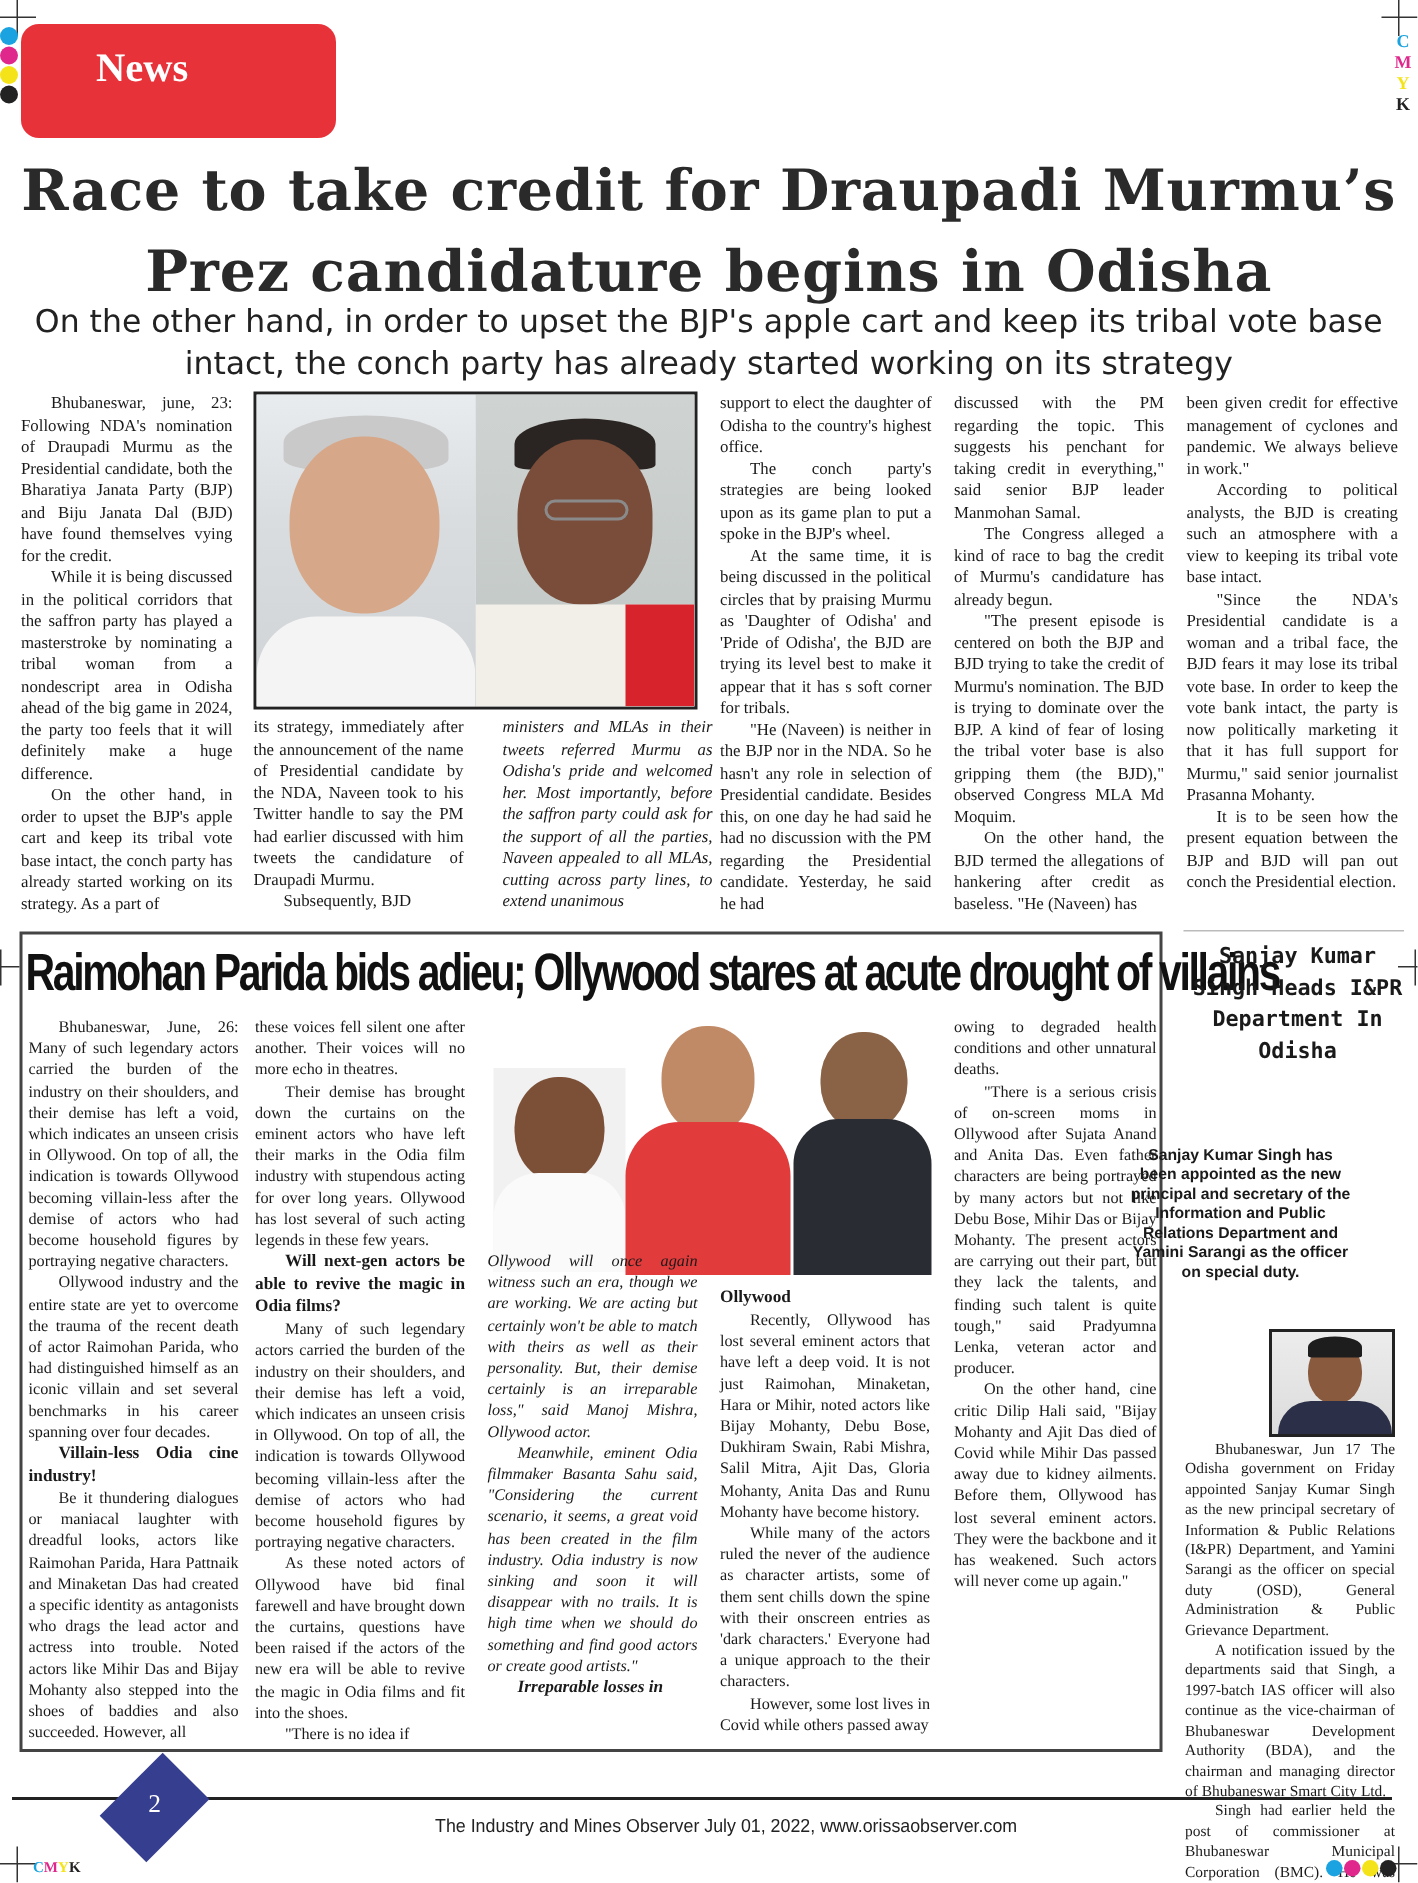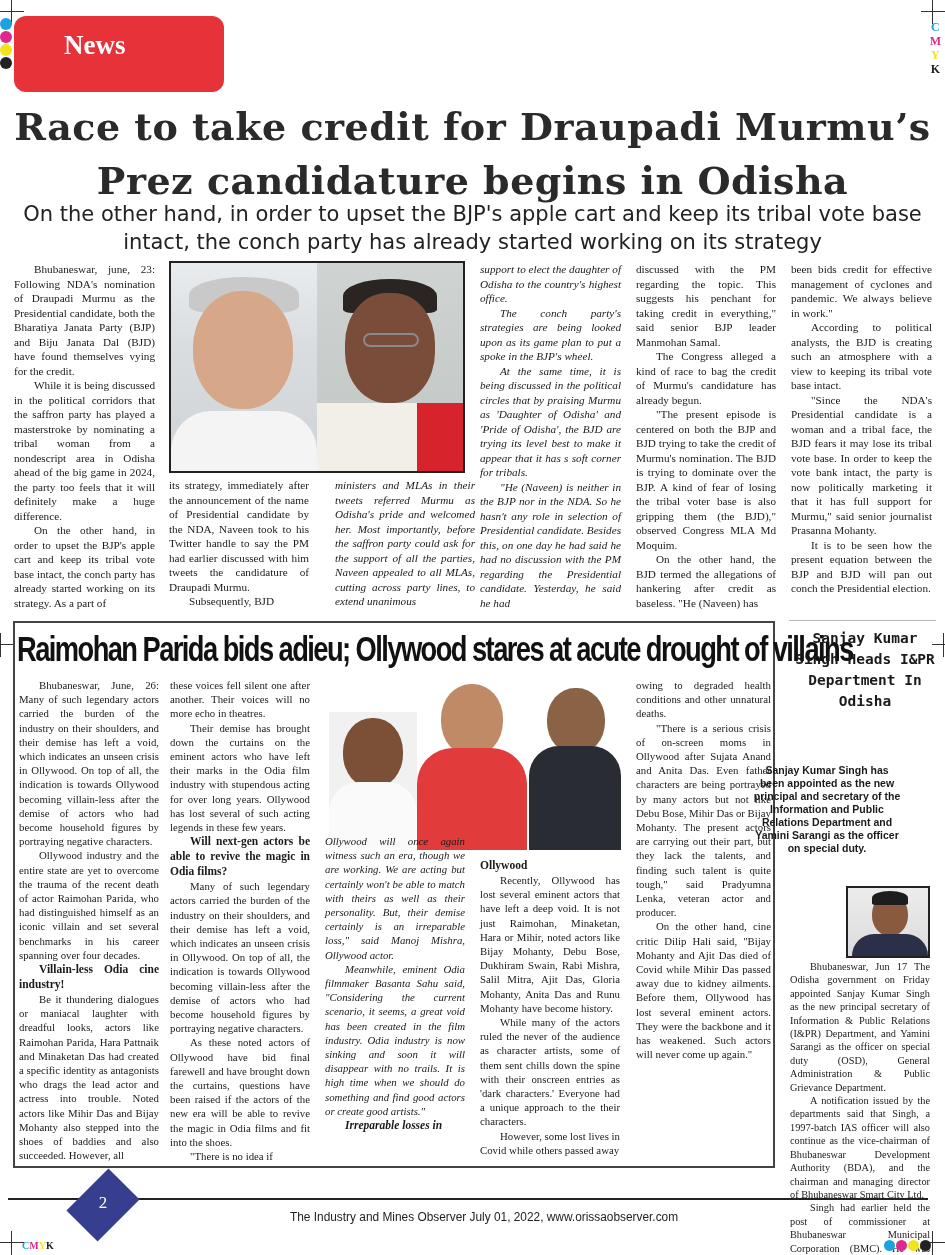--- a/index.html
+++ b/index.html
@@ -102,34 +102,34 @@
   </div>
 </div>
 
 <div class="col" style="left:169px;top:478px;width:140px;">
   <p class="noindent">its strategy, immediately after the announcement of the name of Presidential candidate by the NDA, Naveen took to his Twitter handle to say the PM had earlier discussed with him tweets the candidature of Draupadi Murmu.</p>
   <p>Subsequently,     BJD</p>
 </div>
 <div class="col" style="left:335px;top:478px;width:140px;font-style:italic;">
   <p class="noindent">ministers and MLAs in their tweets referred Murmu as Odisha's pride and welcomed her. Most importantly, before the saffron party could ask for the support of all the parties, Naveen appealed to all MLAs, cutting across party lines, to extend unanimous</p>
 </div>
-<div class="col" style="left:480px;top:262px;width:141px;font-style:italic;">
+<div class="col" style="left:480px;top:262px;width:141px;">
   <p class="noindent">support to elect the daughter of Odisha to the country's highest office.</p>
   <p>The conch party's strategies are being looked upon as its game plan to put a spoke in the BJP's wheel.</p>
   <p>At the same time, it is being discussed in the political circles that by praising Murmu as 'Daughter of Odisha' and 'Pride of Odisha', the BJD are trying its level best to make it appear that it has s soft corner for tribals.</p>
   <p>"He (Naveen) is neither in the BJP nor in the NDA. So he hasn't any role in selection of Presidential candidate. Besides this, on one day he had said he had no discussion with the PM regarding the Presidential candidate. Yesterday, he said he had</p>
 </div>
 <div class="col" style="left:636px;top:262px;width:140px;">
   <p class="noindent">discussed with the PM regarding the topic. This suggests his penchant for taking credit in everything," said senior BJP leader Manmohan Samal.</p>
   <p>The Congress alleged a kind of race to bag the credit of Murmu's candidature has already begun.</p>
   <p>"The present episode is centered on both the BJP and BJD trying to take the credit of Murmu's nomination. The BJD is trying to dominate over the BJP. A kind of fear of losing the tribal voter base is also gripping them (the BJD)," observed Congress MLA Md Moquim.</p>
   <p>On the other hand, the BJD termed the allegations of hankering after credit as baseless. "He (Naveen) has</p>
 </div>
 <div class="col" style="left:791px;top:262px;width:141px;">
-  <p class="noindent">been bids credit for effective management of cyclones and pandemic. We always believe in work."</p>
+  <p class="noindent">been given credit for effective management of cyclones and pandemic. We always believe in work."</p>
   <p>According to political analysts, the BJD is creating such an atmosphere with a view to keeping its tribal vote base intact.</p>
   <p>"Since the NDA's Presidential candidate is a woman and a tribal face, the BJD fears it may lose its tribal vote base. In order to keep the vote bank intact, the party is now politically marketing it that it has full support for Murmu," said senior journalist Prasanna Mohanty.</p>
   <p>It is to be seen how the present equation between the BJP and BJD will pan out conch the Presidential election.</p>
 </div>
 
 <div class="story2-box"></div>
 <div class="story2-title">Raimohan Parida bids adieu; Ollywood stares at acute drought of villains</div>
 
 <div class="col" style="left:19px;top:678px;width:140px;font-size:10.8px;line-height:14.2px;">
   <p>Bhubaneswar, June, 26: Many of such legendary actors carried the burden of the industry on their shoulders, and their demise has left a void, which indicates an unseen crisis in Ollywood. On top of all, the indication is towards Ollywood becoming villain-less after the demise of actors who had become household figures by portraying negative characters.</p>

